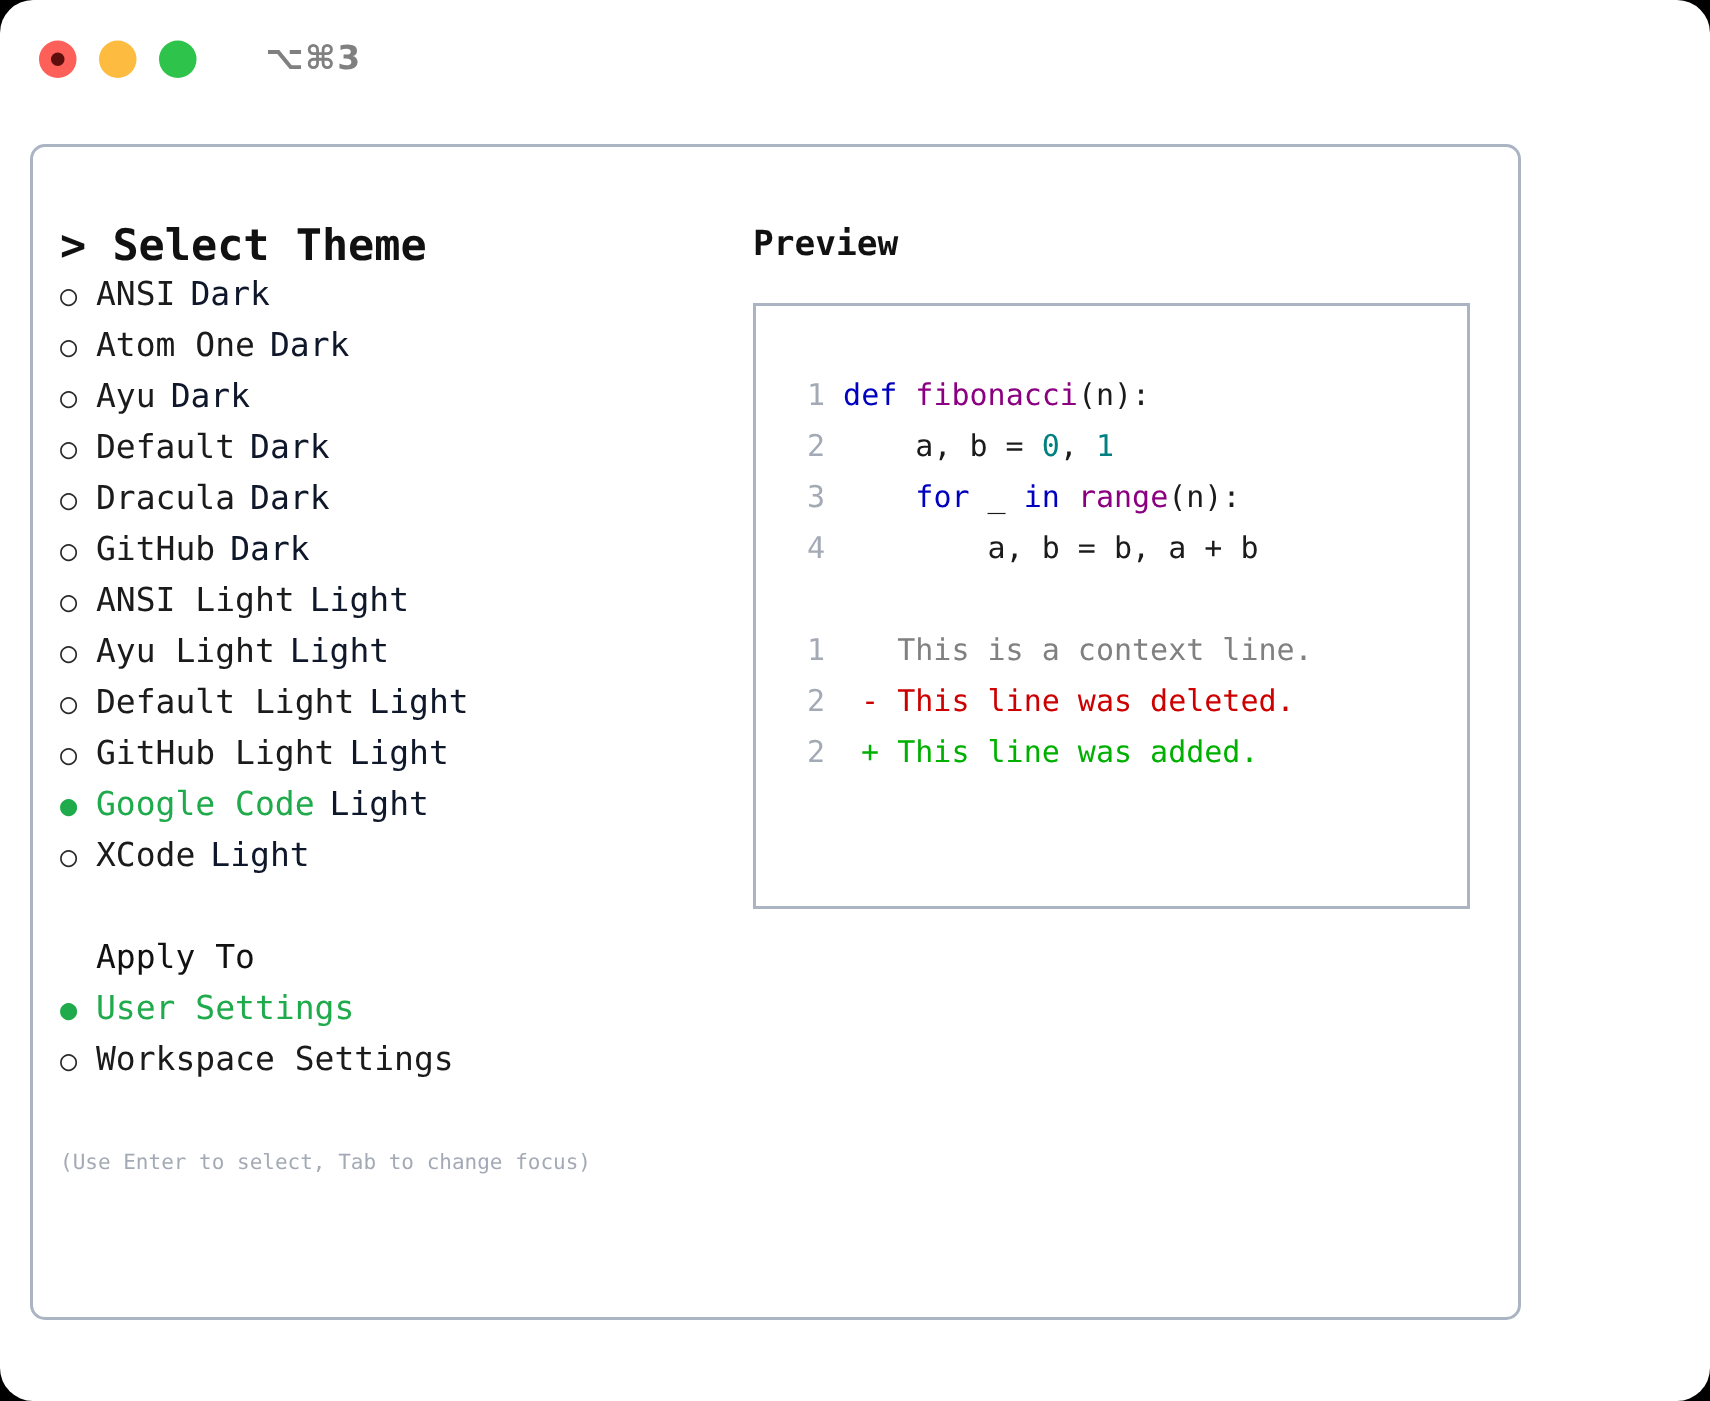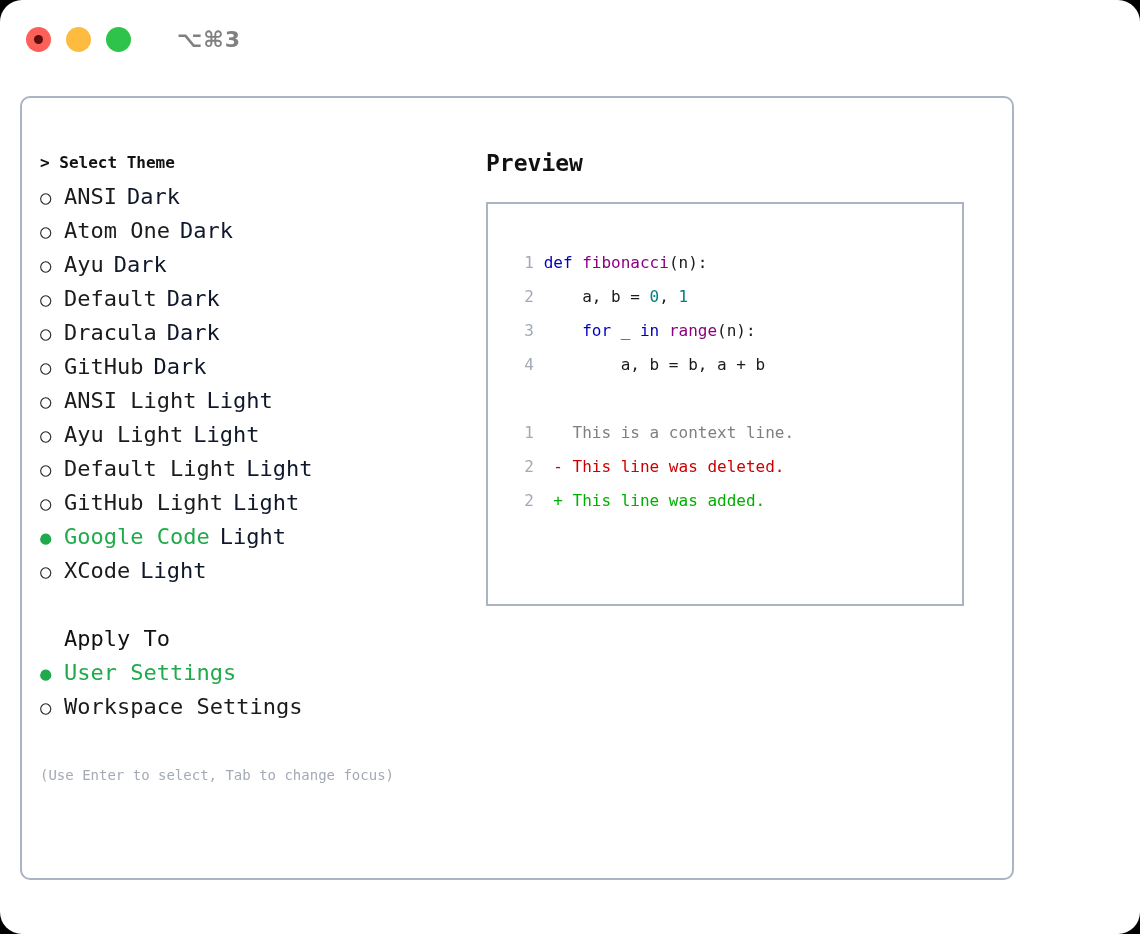--- a/index.html
+++ b/index.html
@@ -83,28 +83,28 @@
   }
 
   .col-left {
     position: absolute;
     left: 18px;
     top: 48px;
     width: 450px;
   }
   .col-right {
     position: absolute;
-    left: 464px;
+    left: 480px;
     top: 48px;
     width: 500px;
   }
 
   
   .heading {
-    font-size: 16px;
+    font-size: 29px;
     font-weight: 700;
     color: #111111;
     line-height: 34px;
     white-space: pre;
   }
 
   .opt-row {
     display: flex;
     align-items: baseline;
     line-height: 34px;
@@ -156,21 +156,21 @@
   }
   .preview-box {
     width: 478px;
     height: 404px;
     border: 2px solid #aab4c2;
     background: #ffffff;
     box-sizing: border-box;
     padding: 42px 0 0 12px;
   }
   .code-line {
-    font-size: 16px;
+    font-size: 20px;
     line-height: 34px;
     white-space: pre;
   }
   .gutter {
     display: inline-block;
     width: 34px;
     text-align: right;
     color: #a3aab5;
   }
   .code-text { color: #1b1b1b; }

